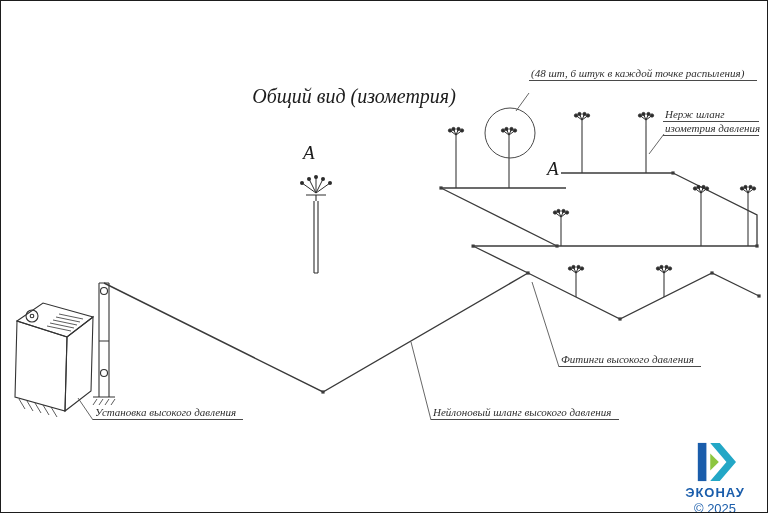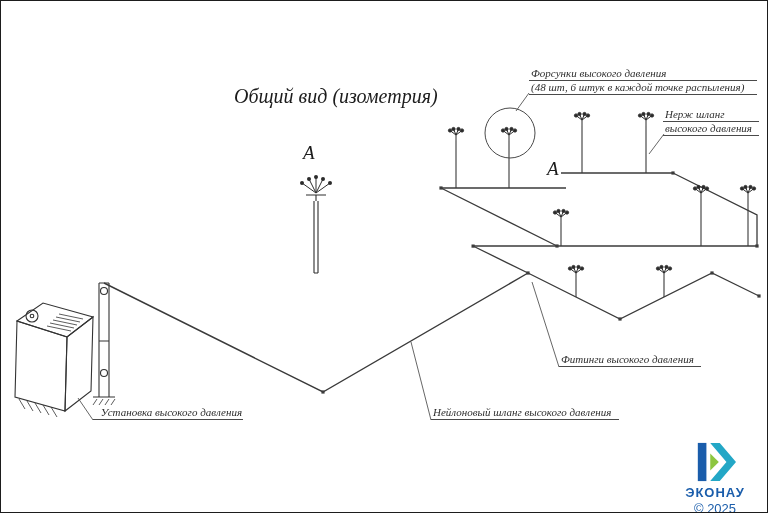--- a/index.html
+++ b/index.html
@@ -1,30 +1,30 @@
 <!DOCTYPE html>
 <html><head>
 <meta charset="utf-8">
 <style>
   * { margin:0; padding:0; box-sizing:border-box; }
   html,body { width:768px; height:513px; background:#fff; font-family:"Liberation Sans",sans-serif; }
   .sheet { position:relative; width:768px; height:513px; background:#ffffff; border:1px solid #1d1d1d; overflow:hidden; }
   svg.line-art { position:absolute; left:0; top:0; }
   .cad-text { font-family:"Liberation Serif",serif; font-style:italic; color:#2e2e2e; }
-  .title { position:absolute; left:233px; top:84px; width:240px; text-align:left; font-size:20px; color:#1c1c1c; }
+  .title { position:absolute; left:233px; top:84px; width:240px; text-align:center; font-size:20px; color:#1c1c1c; }
   .marker { position:absolute; font-size:19px; color:#1c1c1c; }
   .marker-center { left:302px; top:141px; }
   .marker-circle { left:546px; top:157px; }
   .callout { position:absolute; font-size:11px; line-height:13px; }
   .callout .co-line { border-bottom:1px solid #4a4a4a; white-space:nowrap; padding:0 1px 0 2px; }
   .co-nozzles { left:528px; top:66px; width:228px; }
   .co-tube { left:662px; top:107px; width:96px; }
   .co-fittings { left:558px; top:352px; width:142px; }
   .co-hose { left:430px; top:405px; width:188px; }
-  .co-unit { left:92px; top:405px; width:150px;text-align:right; }
+  .co-unit { left:92px; top:405px; width:150px; }
   .logo { position:absolute; left:684px; top:440px; width:60px; text-align:center; }
   .logo svg { display:block; margin:0 auto; }
   .logo-name { font-size:13px; font-weight:bold; letter-spacing:1px; color:#1a5dab; margin-top:2px; }
   .logo-copy { font-size:13px; color:#1a5dab; margin-top:1px; }
 </style>
 </head>
 <body>
 
 <div class="sheet">
 
@@ -118,27 +118,26 @@
       <path d="M92,419 L77,397"></path>
     </g>
   </svg>
 
   <div class="title cad-text">Общий вид (изометрия)</div>
 
   <div class="marker marker-center cad-text">А</div>
   <div class="marker marker-circle cad-text">А</div>
 
   <div class="callout co-nozzles cad-text">
-    <div class="co-line">Форсунки высокого давления</div>
     <div class="co-line">(48 шт, 6 штук в каждой точке распыления)</div>
   </div>
 
   <div class="callout co-tube cad-text">
     <div class="co-line">Нерж шланг</div>
-    <div class="co-line">высокого давления</div>
+    <div class="co-line">изометрия давления</div>
   </div>
 
   <div class="callout co-hose cad-text">
     <div class="co-line">Нейлоновый шланг высокого давления</div>
   </div>
 
   <div class="callout co-fittings cad-text">
     <div class="co-line">Фитинги высокого давления</div>
   </div>
 

